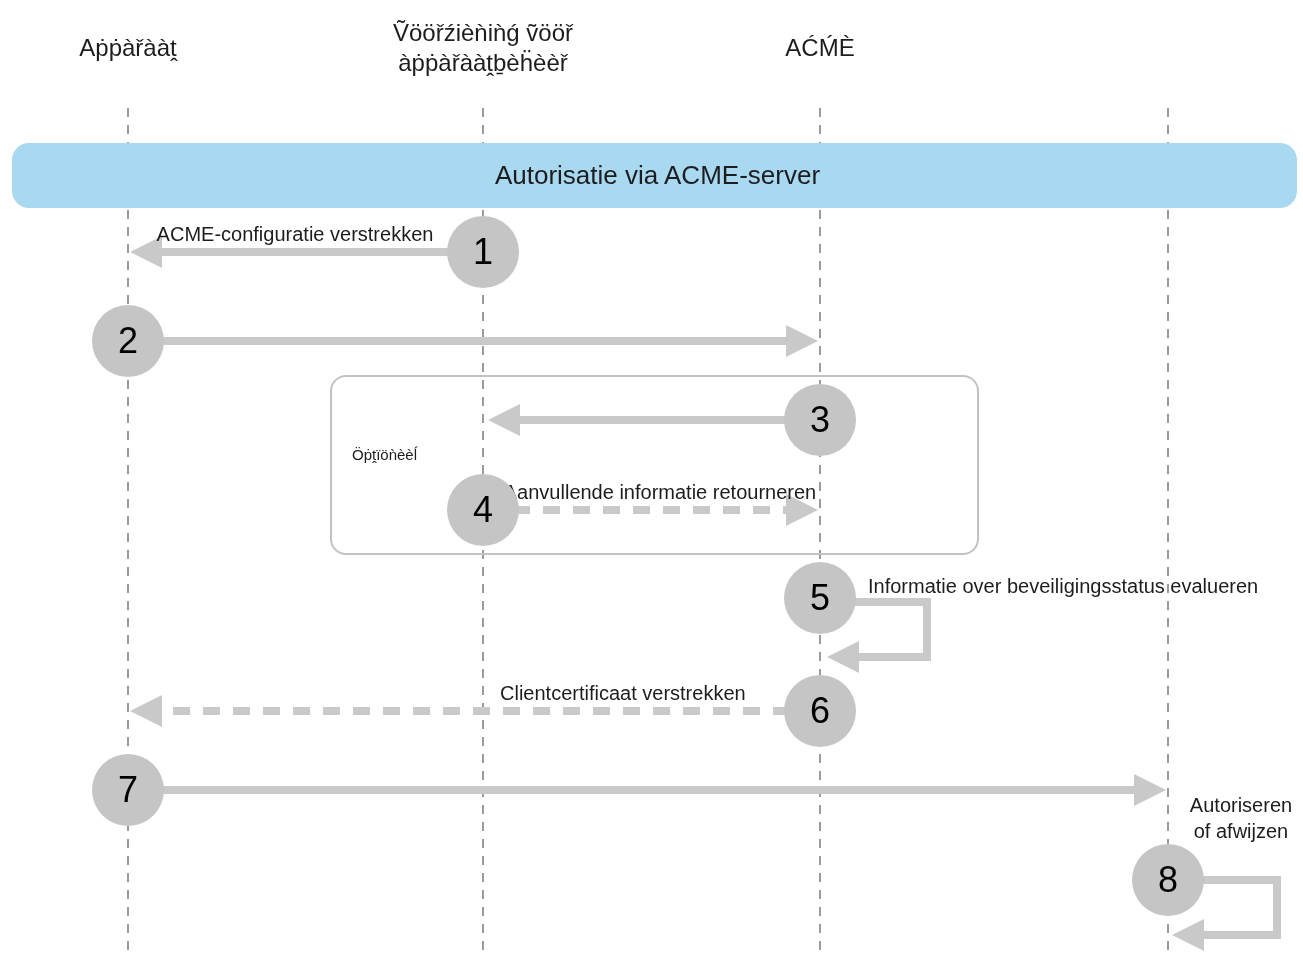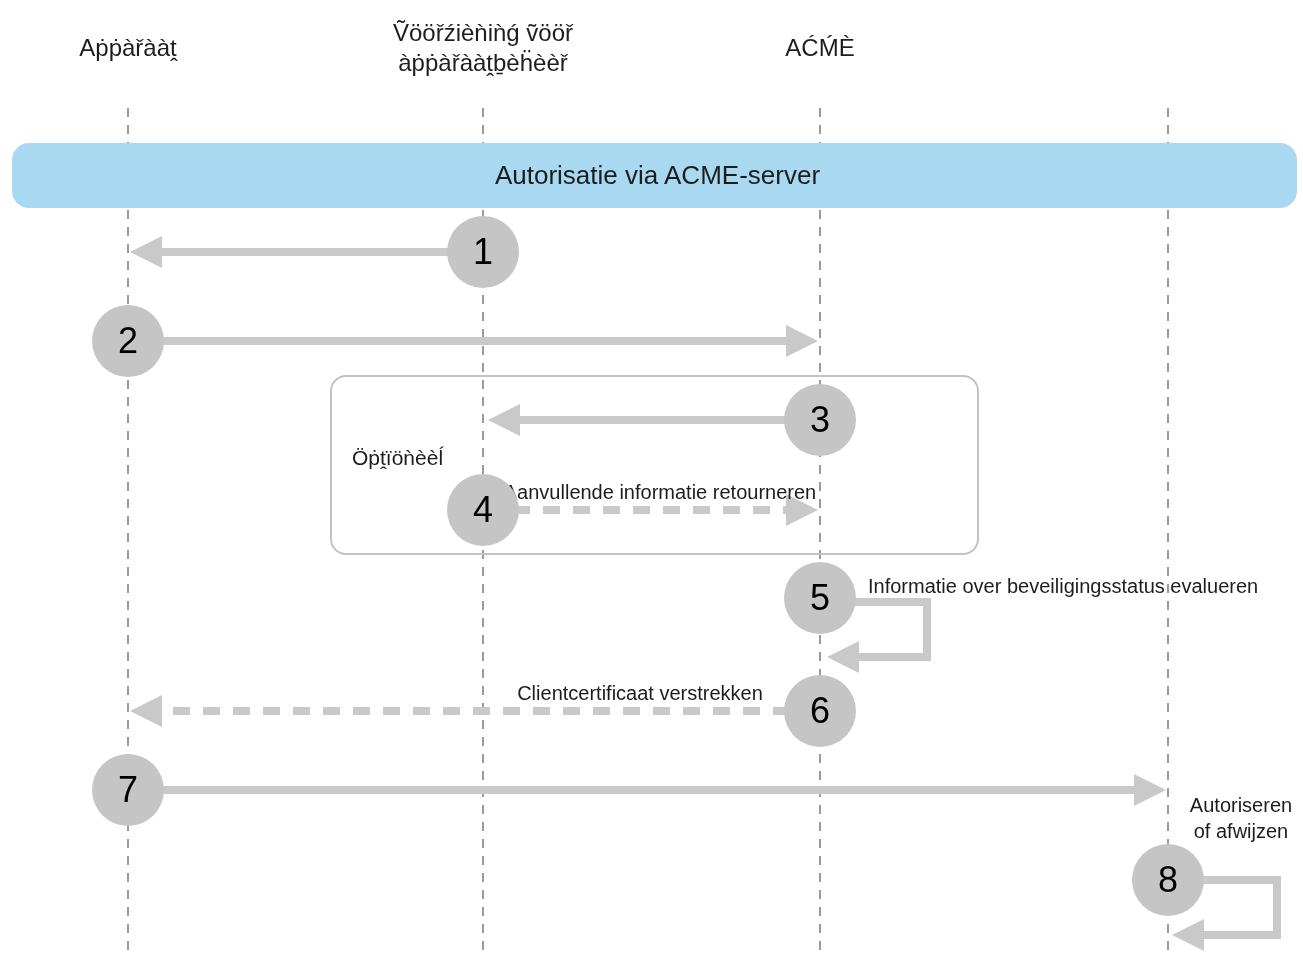--- a/index.html
+++ b/index.html
@@ -43,36 +43,36 @@
   .group-box{
     position:absolute;
     left:330px;top:375px;width:645px;height:176px;
     border:2px solid var(--group_border);
     border-radius:16px;
     background:transparent;
   }
   .group-label{
     position:absolute;
     left:352px;top:446px;
-    font-size:21px;
+    font-size:15px;
   }
   .step-circle{
     position:absolute;
     width:72px;height:72px;border-radius:50%;
     background:var(--circle);
     display:flex;align-items:center;justify-content:center;
     font-size:36px;color:#000;
   }
   .msg{
     position:absolute;
     font-size:20px;line-height:26px;
     white-space:nowrap;
   }
   .msg.center{text-align:center;}
-  .msg.right{text-align:center;}
+  .msg.right{text-align:left;}
   .msg.wrap{white-space:normal;text-align:center;}
 </style>
 </head>
 <body>
 
 <div class="stage">
 
   <svg width="1303" height="963" viewBox="0 0 1303 963">
 
     <line class="lifeline" x1="128" y1="108" x2="128" y2="950"></line>
@@ -109,20 +109,21 @@
   <div class="actor" style="left:353px;top:18px;width:260px;">Ṽööřźièǹiǹǵ ṽööř àṗṗàřààṱḇèḧèèř</div>
   <div class="actor" style="left:745px;top:33px;width:150px;">AĆḾÈ</div>
 
   <div class="banner">
     <span>Autorisatie via ACME-server</span>
   </div>
 
   <div class="group-box"></div>
   <div class="group-label">Öṗṱïöǹèèĺ</div>
 
+  <div class="msg center" style="left:130px;top:221px;width:330px;">ACME-configuratie verstrekken</div>
   <div class="msg center" style="left:495px;top:479px;width:330px;">Aanvullende informatie retourneren</div>
   <div class="msg" style="left:868px;top:573px;">Informatie over beveiligingsstatus evalueren</div>
   <div class="msg right" style="left:500px;top:680px;width:280px;">Clientcertificaat verstrekken</div>
   <div class="msg wrap" style="left:1180px;top:792px;width:122px;">Autoriseren of afwijzen</div>
 
   <div class="step-circle" style="left:447px;top:216px;">1</div>
   <div class="step-circle" style="left:92px;top:305px;">2</div>
   <div class="step-circle" style="left:784px;top:384px;">3</div>
   <div class="step-circle" style="left:447px;top:474px;">4</div>
   <div class="step-circle" style="left:784px;top:562px;">5</div>

